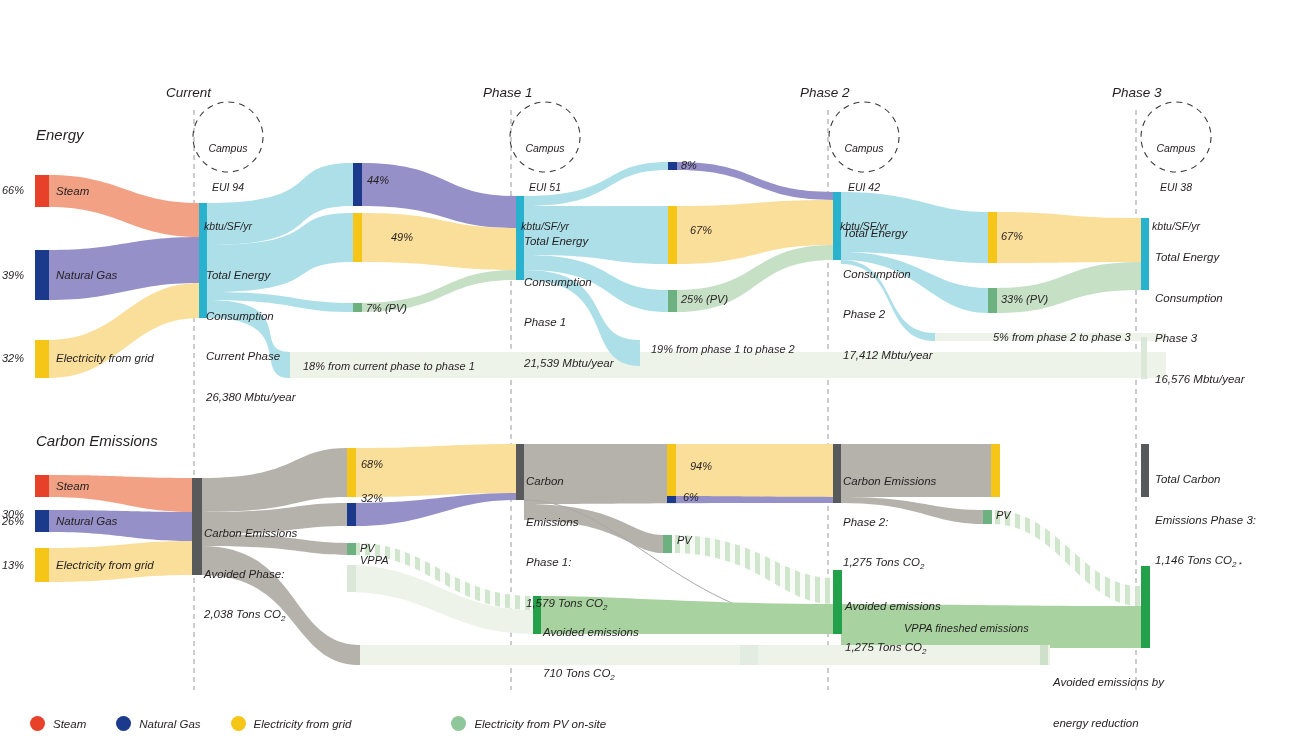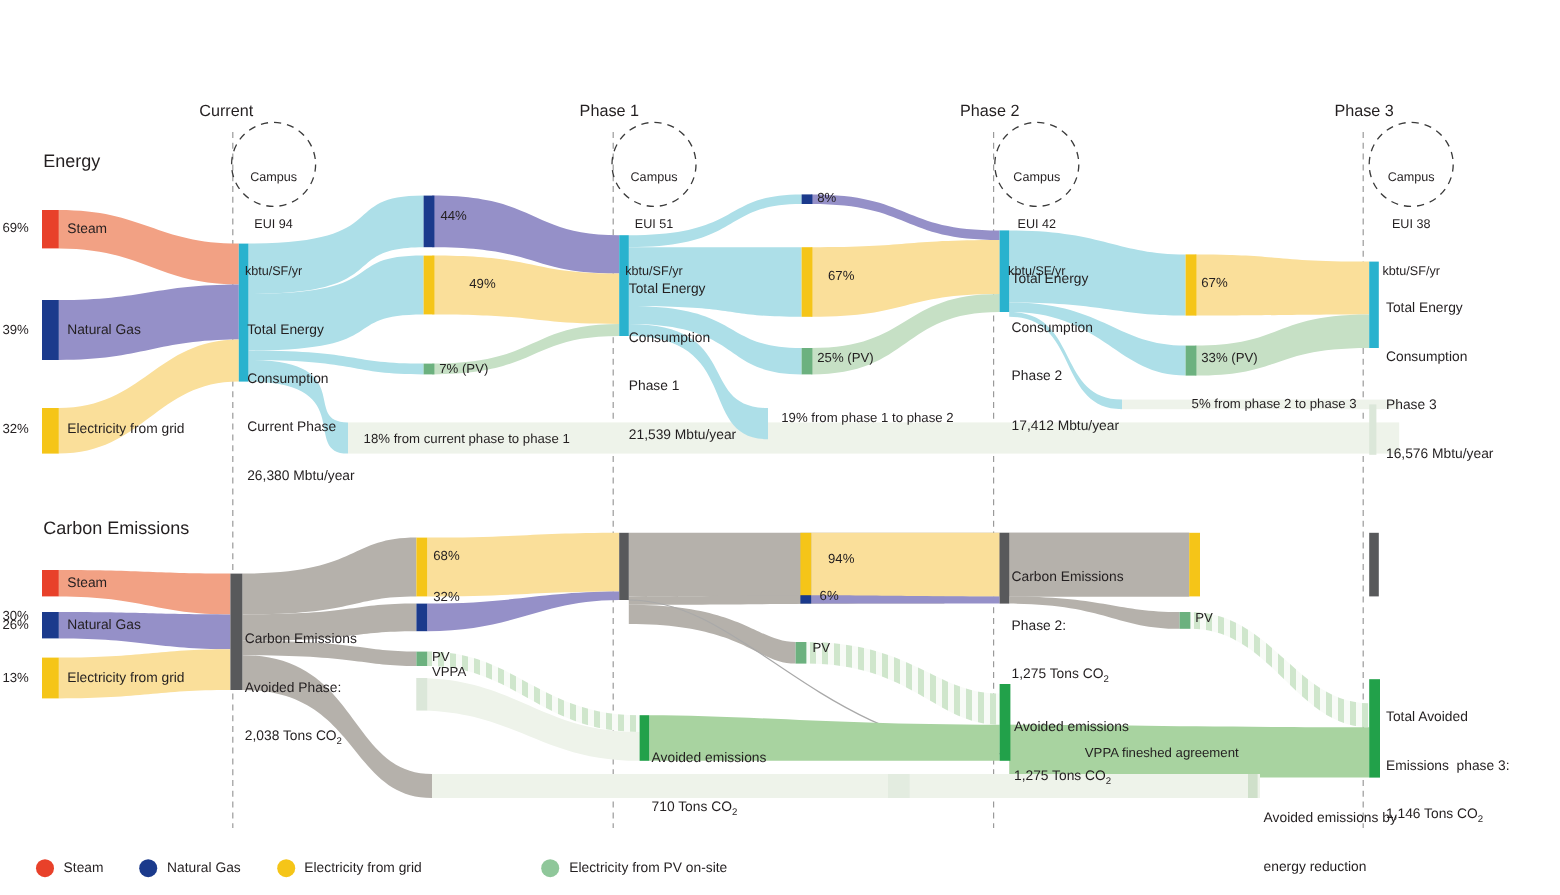--- a/index.html
+++ b/index.html
@@ -1,18 +1,18 @@
 <!DOCTYPE html>
 <html><head>
 <meta charset="utf-8">
 <style>
   html,body{margin:0;padding:0;background:#ffffff;}
   body{width:1300px;height:746px;overflow:hidden;
        font-family:"Liberation Sans","DejaVu Sans",sans-serif;color:#231f20;}
-  #stage{position:relative;width:1084px;height:746px;}
+  #stage{position:relative;width:1084px;height:746px;font-style:italic;}
   svg#sankey{position:absolute;left:0;top:0;width:1300px;height:746px;}
   .lbl{position:absolute;font-size:11.5px;line-height:13.5px;color:#231f20;white-space:pre;}
   .pct{position:absolute;font-size:11px;color:#231f20;white-space:nowrap;}
   .axis-title{position:absolute;font-size:13.5px;color:#231f20;white-space:nowrap;}
   .section-title{position:absolute;font-size:15px;color:#231f20;white-space:nowrap;}
   .eui{position:absolute;font-size:10.5px;line-height:13px;text-align:center;color:#231f20;white-space:pre;}
   .legend{position:absolute;left:30px;top:716px;display:flex;align-items:center;gap:0px;}
   .legend-item{display:flex;align-items:center;margin-right:30px;}
   .legend-dot{width:15px;height:15px;border-radius:50%;margin-right:8px;}
   .legend-text{font-size:11.5px;color:#231f20;white-space:nowrap;}
@@ -212,21 +212,21 @@
   </div>
   <div class="eui" style="left:1146px;top:116px;width:60px;">
     <div>Campus</div>
     <div>EUI 38</div>
     <div>kbtu/SF/yr</div>
   </div>
 
   <div class="section-title" style="left:36px;top:126px;">Energy</div>
   <div class="section-title" style="left:36px;top:432px;">Carbon Emissions</div>
 
-  <div class="pct" style="left:2px;top:184px;">69%</div>
+  <div class="pct" style="left:2px;top:184px;">66%</div>
   <div class="lbl" style="left:56px;top:185px;">Steam</div>
   <div class="pct" style="left:2px;top:269px;">39%</div>
   <div class="lbl" style="left:56px;top:269px;">Natural Gas</div>
   <div class="pct" style="left:2px;top:352px;">32%</div>
   <div class="lbl" style="left:56px;top:352px;">Electricity from grid</div>
 
   <div class="lbl" style="left:206px;top:242px;">
     <div>Total Energy</div>
     <div>Consumption</div>
     <div>Current Phase</div>
@@ -271,54 +271,60 @@
   <div class="lbl" style="left:56px;top:515px;">Natural Gas</div>
   <div class="pct" style="left:2px;top:559px;">13%</div>
   <div class="lbl" style="left:56px;top:559px;">Electricity from grid</div>
 
   <div class="lbl" style="left:204px;top:500px;">
     <div>Carbon Emissions</div>
     <div>Avoided Phase:</div>
     <div><span>2,038 Tons CO</span><span class="sub">2</span></div>
   </div>
 
+  <div class="lbl" style="left:526px;top:448px;">
+    <div>Carbon</div>
+    <div>Emissions</div>
+    <div>Phase 1:</div>
+    <div><span>1,579 Tons CO</span><span class="sub">2</span></div>
+  </div>
 
   <div class="lbl" style="left:843px;top:448px;">
     <div>Carbon Emissions</div>
     <div>Phase 2:</div>
     <div><span>1,275 Tons CO</span><span class="sub">2</span></div>
   </div>
 
+  <div class="lbl" style="left:1155px;top:446px;">
+    <div>Total Carbon</div>
+    <div>Emissions Phase 3:</div>
+    <div><span>1,146 Tons CO</span><span class="sub">2 *</span></div>
+  </div>
 
   <div class="lbl" style="left:543px;top:599px;">
     <div>Avoided emissions</div>
     <div><span>710 Tons CO</span><span class="sub">2</span></div>
   </div>
 
   <div class="lbl" style="left:845px;top:573px;">
     <div>Avoided emissions</div>
     <div><span>1,275 Tons CO</span><span class="sub">2</span></div>
   </div>
 
-  <div class="lbl" style="left:1155px;top:565px;">
-    <div>Total Avoided</div>
-    <div>Emissions  phase 3:</div>
-    <div><span>1,146 Tons CO</span><span class="sub">2</span></div>
-  </div>
 
   <div class="pct" style="left:361px;top:458px;">68%</div>
   <div class="pct" style="left:361px;top:492px;">32%</div>
   <div class="pct" style="left:360px;top:542px;">PV</div>
   <div class="pct" style="left:360px;top:554px;text-align:center;">VPPA</div>
 
   <div class="pct" style="left:690px;top:460px;">94%</div>
   <div class="pct" style="left:683px;top:491px;">6%</div>
   <div class="pct" style="left:677px;top:534px;">PV</div>
   <div class="pct" style="left:996px;top:509px;">PV</div>
-  <div class="pct" style="left:904px;top:622px;">VPPA fineshed agreement</div>
+  <div class="pct" style="left:904px;top:622px;">VPPA fineshed emissions</div>
   <div class="lbl" style="left:1053px;top:649px;">
     <div>Avoided emissions by</div>
     <div>energy reduction</div>
   </div>
 
   <div class="legend">
     <div class="legend-item">
       <span class="legend-dot" style="background:#e8412a"></span>
       <span class="legend-text">Steam</span>
     </div>

